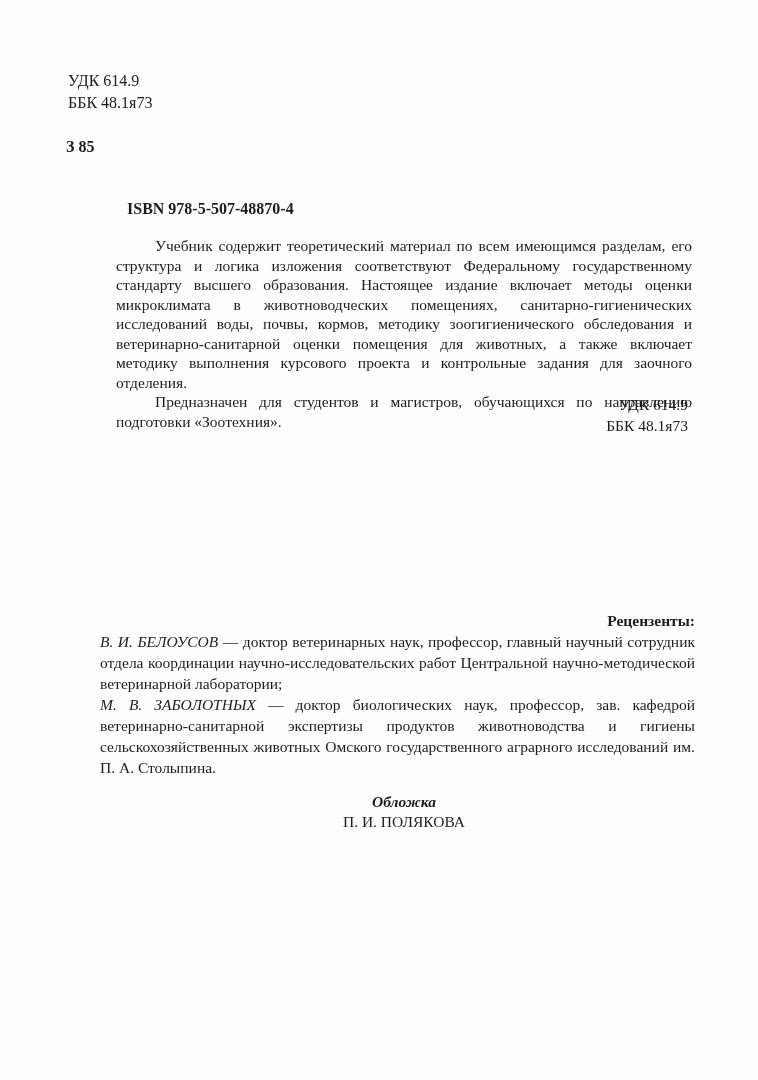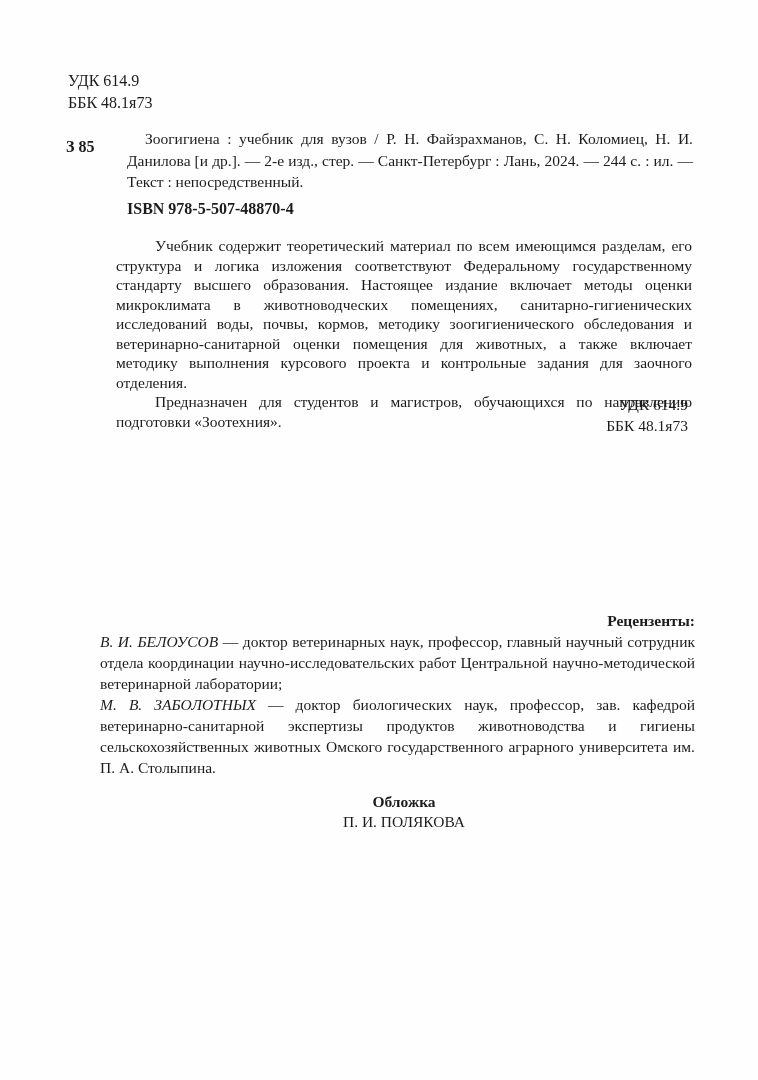--- a/index.html
+++ b/index.html
@@ -93,21 +93,21 @@
   }
   .cover-block {
     position: absolute;
     left: 116px;
     top: 792px;
     width: 576px;
     text-align: center;
     font-size: 15.5px;
     line-height: 20px;
   }
-  .cover-heading { font-weight: bold; }
+  .cover-heading { font-weight: bold; font-style: italic; }
   .cover-name { }
   .copyright {
     position: absolute;
     left: 418px;
     top: 937px;
     width: 248px;
     font-size: 14px;
     line-height: 17px;
   }
   .c-item {
@@ -120,38 +120,37 @@
 
 <div class="page">
 
   <div class="top-codes">
     <div>УДК 614.9</div>
     <div>ББК 48.1я73</div>
   </div>
 
   <div class="author-sign">З 85</div>
 
-  <div class="citation">Зоогигиена : учебник для вузов / Р. Н. Файзрахманов, С. Н. Коломиец, Н. И. Данилова [и др.]. — 2-е изд., стер. — Санкт-Петербург : Лань, 2024. — 244 с. : ил. — Текст : непосредственный.</div>
 
   <div class="isbn">ISBN 978-5-507-48870-4</div>
 
   <div class="annotation">
     <p>Учебник содержит теоретический материал по всем имеющимся разделам, его структура и логика изложения соответствуют Федеральному государственному стандарту высшего образования. Настоящее издание включает методы оценки микроклимата в животноводческих помещениях, санитарно-гигиенических исследований воды, почвы, кормов, методику зоогигиенического обследования и ветеринарно-санитарной оценки помещения для животных, а также включает методику выполнения курсового проекта и контрольные задания для заочного отделения.</p>
     <p>Предназначен для студентов и магистров, обучающихся по направлению подготовки «Зоотехния».</p>
   </div>
 
   <div class="right-codes">
     <div>УДК 614.9</div>
     <div>ББК 48.1я73</div>
   </div>
 
   <div class="reviewers">
     <div class="rev-heading">Рецензенты:</div>
     <p><i>В. И. БЕЛОУСОВ</i><span> — доктор ветеринарных наук, профессор, главный научный сотрудник отдела координации научно-исследовательских работ Центральной научно-методической ветеринарной лаборатории;</span></p>
-    <p><i>М. В. ЗАБОЛОТНЫХ</i><span> — доктор биологических наук, профессор, зав. кафедрой ветеринарно-санитарной экспертизы продуктов животноводства и гигиены сельскохозяйственных животных Омского государственного аграрного университета им. П. А. Столыпина.</span></p>
+    <p><i>М. В. ЗАБОЛОТНЫХ</i><span> — доктор биологических наук, профессор, зав. кафедрой ветеринарно-санитарной экспертизы продуктов животноводства и гигиены сельскохозяйственных животных Омского государственного аграрного исследований им. П. А. Столыпина.</span></p>
   </div>
 
   <div class="cover-block">
     <div class="cover-heading">Обложка</div>
     <div class="cover-name">П. И. ПОЛЯКОВА</div>
   </div>
 
 
 </div>
 

